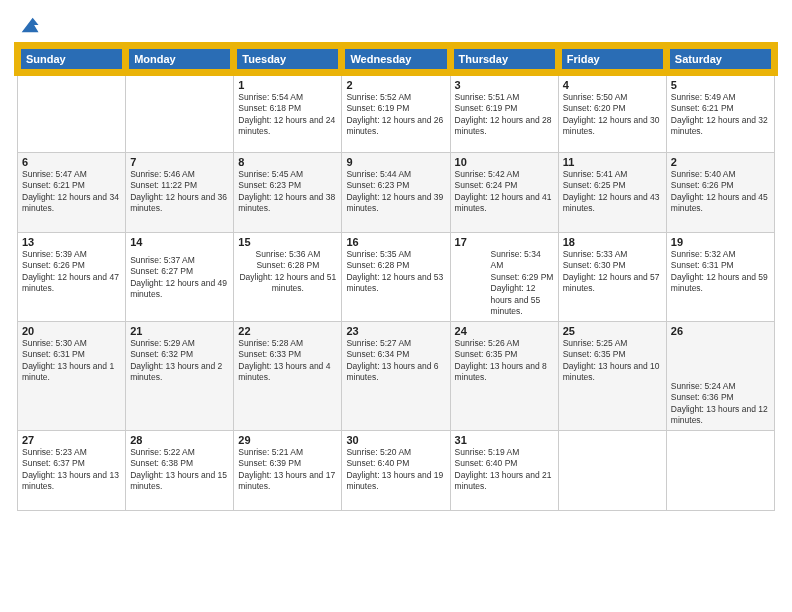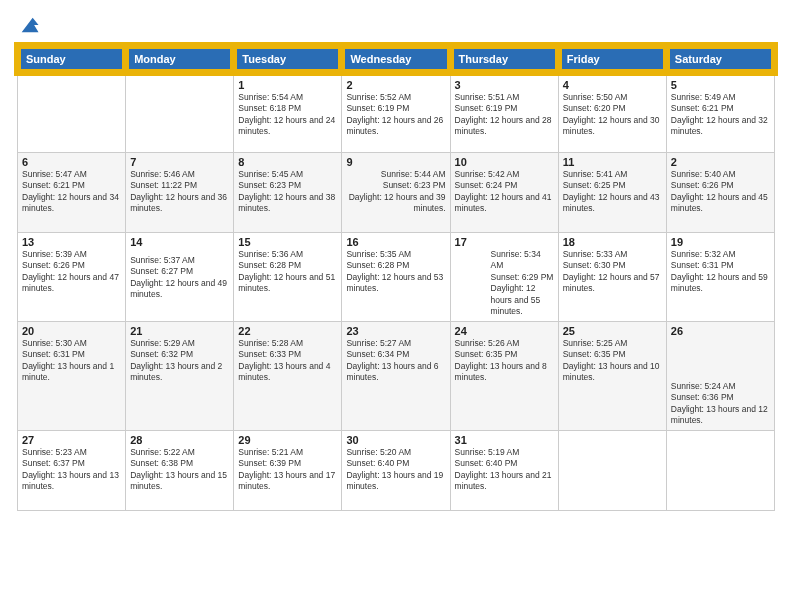--- a/index.html
+++ b/index.html
@@ -184,21 +184,21 @@
 Daylight: 12 hours and 36 minutes.</div>
           </td>
           <td>
             <span class="day-number">8</span>
             <div class="day-info" style="white-space: pre-line;">Sunrise: 5:45 AM
 Sunset: 6:23 PM
 Daylight: 12 hours and 38 minutes.</div>
           </td>
           <td>
             <span class="day-number">9</span>
-            <div class="day-info" style="white-space: pre-line; text-align: right;">Sunrise: 5:44 AM
+            <div class="day-info" style="white-space: pre-line;">Sunrise: 5:44 AM
 Sunset: 6:23 PM
 Daylight: 12 hours and 39 minutes.</div>
           </td>
           <td>
             <span class="day-number">10</span>
             <div class="day-info" style="white-space: pre-line;">Sunrise: 5:42 AM
 Sunset: 6:24 PM
 Daylight: 12 hours and 41 minutes.</div>
           </td>
           <td>
@@ -222,21 +222,21 @@
 Daylight: 12 hours and 47 minutes.</div>
           </td>
           <td>
             <span class="day-number">14</span>
             <div class="day-info" style="white-space: pre-line; margin-top: 7px;">Sunrise: 5:37 AM
 Sunset: 6:27 PM
 Daylight: 12 hours and 49 minutes.</div>
           </td>
           <td>
             <span class="day-number">15</span>
-            <div class="day-info" style="white-space: pre-line;">Sunrise: 5:36 AM
+            <div class="day-info" style="white-space: pre-line; text-align: center;">Sunrise: 5:36 AM
 Sunset: 6:28 PM
 Daylight: 12 hours and 51 minutes.</div>
           </td>
           <td>
             <span class="day-number">16</span>
             <div class="day-info" style="white-space: pre-line;">Sunrise: 5:35 AM
 Sunset: 6:28 PM
 Daylight: 12 hours and 53 minutes.</div>
           </td>
           <td>

